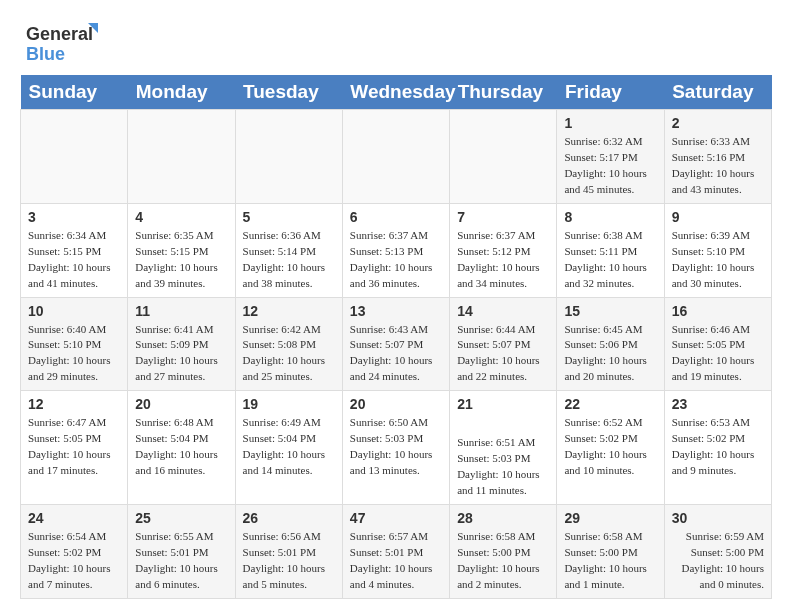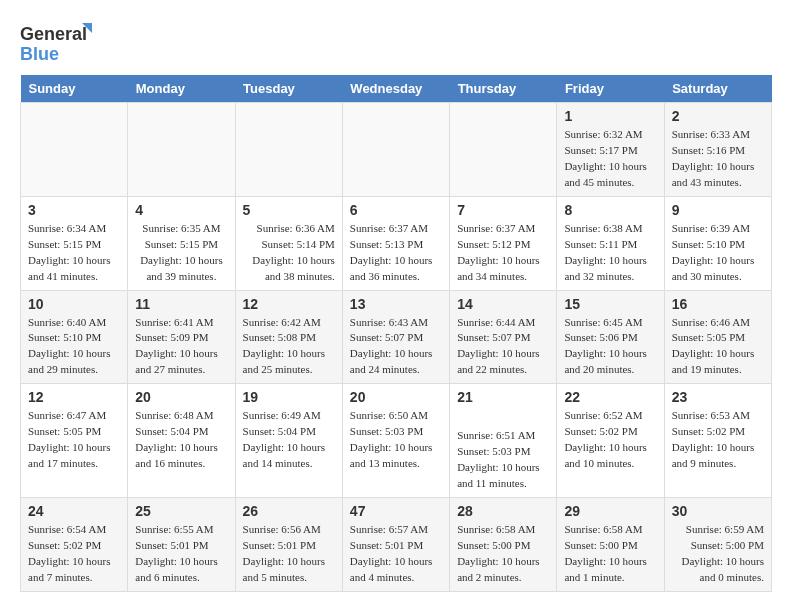--- a/index.html
+++ b/index.html
@@ -13,20 +13,21 @@
     .header-section {
       display: flex;
       justify-content: space-between;
       align-items: flex-start;
       margin-bottom: 10px;
     }
     .logo {
       display: flex;
       align-items: flex-start;
       gap: 4px;
+      margin-left: 6px;
     }
     .title-section {
       text-align: right;
     }
     .month-title {
       font-size: 36px;
       font-weight: bold;
       color: #333;
     }
     .location-title {
@@ -36,21 +37,21 @@
     table {
       width: 100%;
       border-collapse: collapse;
       table-layout: fixed;
     }
     th {
       background-color: #4a7fc1;
       color: white;
       text-align: left;
       padding: 6px 8px;
-      font-size: 13px;
+      font-size: 19px;
       font-weight: bold;
     }
     td {
       border: 1px solid #ddd;
       vertical-align: top;
       padding: 5px 7px;
       font-size: 11px;
       color: #333;
       height: 85px;
     }
@@ -130,28 +131,28 @@
       <tr>
         <td>
           <span class="day-num">3</span>
           <div class="day-info" style="white-space: pre-line;">Sunrise: 6:34 AM
 Sunset: 5:15 PM
 Daylight: 10 hours
 and 41 minutes.</div>
         </td>
         <td>
           <span class="day-num">4</span>
-          <div class="day-info" style="white-space: pre-line; text-align: center;">Sunrise: 6:35 AM
+          <div class="day-info" style="white-space: pre-line;">Sunrise: 6:35 AM
 Sunset: 5:15 PM
 Daylight: 10 hours
 and 39 minutes.</div>
         </td>
         <td>
           <span class="day-num">5</span>
-          <div class="day-info" style="white-space: pre-line; text-align: right;">Sunrise: 6:36 AM
+          <div class="day-info" style="white-space: pre-line;">Sunrise: 6:36 AM
 Sunset: 5:14 PM
 Daylight: 10 hours
 and 38 minutes.</div>
         </td>
         <td>
           <span class="day-num">6</span>
           <div class="day-info" style="white-space: pre-line;">Sunrise: 6:37 AM
 Sunset: 5:13 PM
 Daylight: 10 hours
 and 36 minutes.</div>

